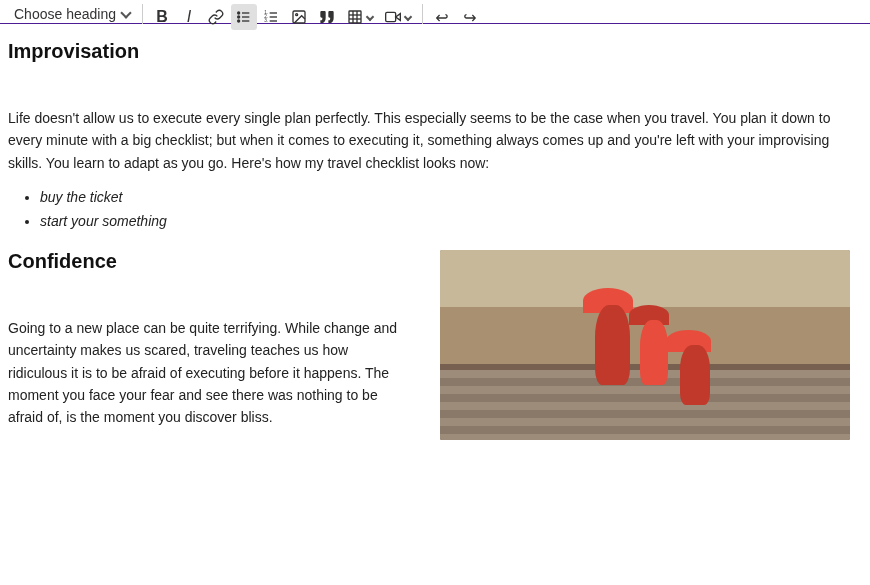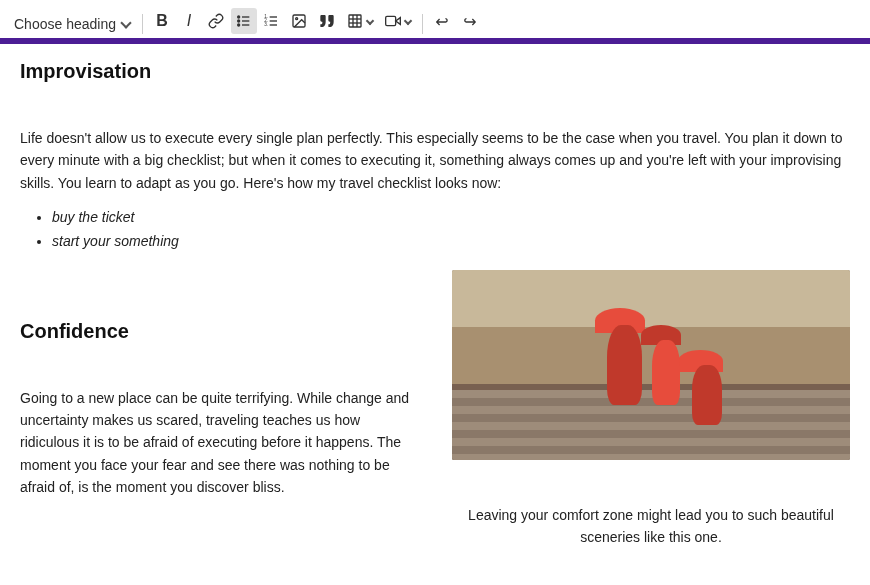--- a/index.html
+++ b/index.html
@@ -8,25 +8,25 @@
       font-size: 14px;
       background: #fff;
       width: 870px;
       height: 585px;
       overflow: hidden;
     }
 
     
     .toolbar {
       display: flex;
-      align-items: flex-end;
+      align-items: flex-start;
       padding: 4px 8px;
-      border-bottom: 6px solid #4c1d95;
+      border-bottom: 1px solid #4c1d95;
       background: #fff;
-      height: 44px;
+      height: 24px;
       gap: 2px;
     }
 
     .heading-selector {
       display: flex;
       align-items: center;
       border: none;
       background: none;
       font-size: 14px;
       cursor: pointer;
@@ -67,21 +67,21 @@
     }
 
     .toolbar-group {
       display: flex;
       align-items: center;
       gap: 1px;
     }
 
     
     .editor-content {
-      padding: 16px 20px;
+      padding: 16px 8px;
       overflow-y: auto;
       height: calc(585px - 38px);
     }
 
     .editor-content h2 {
       font-size: 20px;
       font-weight: bold;
       margin-bottom: 10px;
       color: #111;
     }
@@ -356,17 +356,16 @@
 
           <div class="umbrella1"></div>
           <div class="umbrella2"></div>
           <div class="umbrella3"></div>
 
           <div class="monk1"></div>
           <div class="monk2"></div>
           <div class="monk3"></div>
         </div>
       </div>
-      <p class="image-caption">Leaving your comfort zone might lead you to such beautiful sceneries like this one.</p>
     </div>
   </div>
 
 </div>
 
 </body></html>

